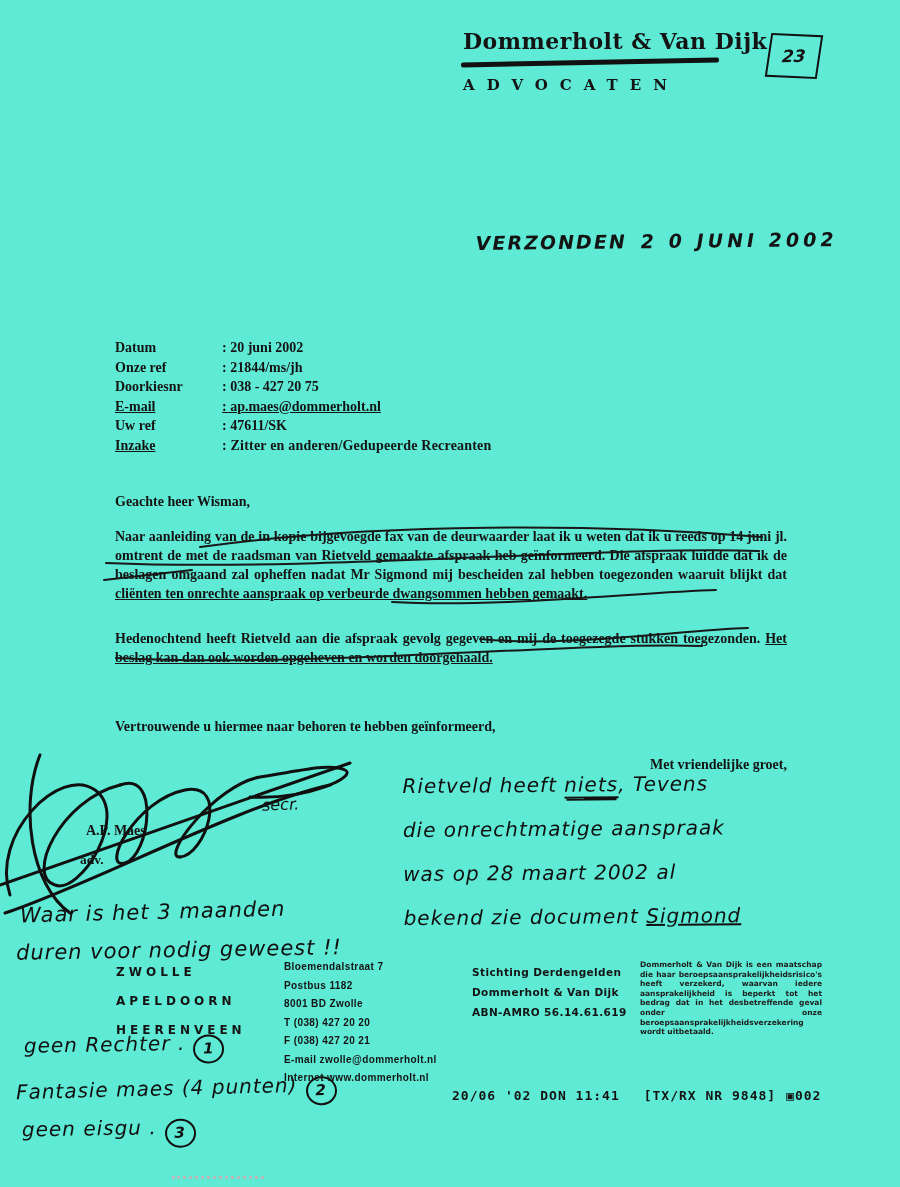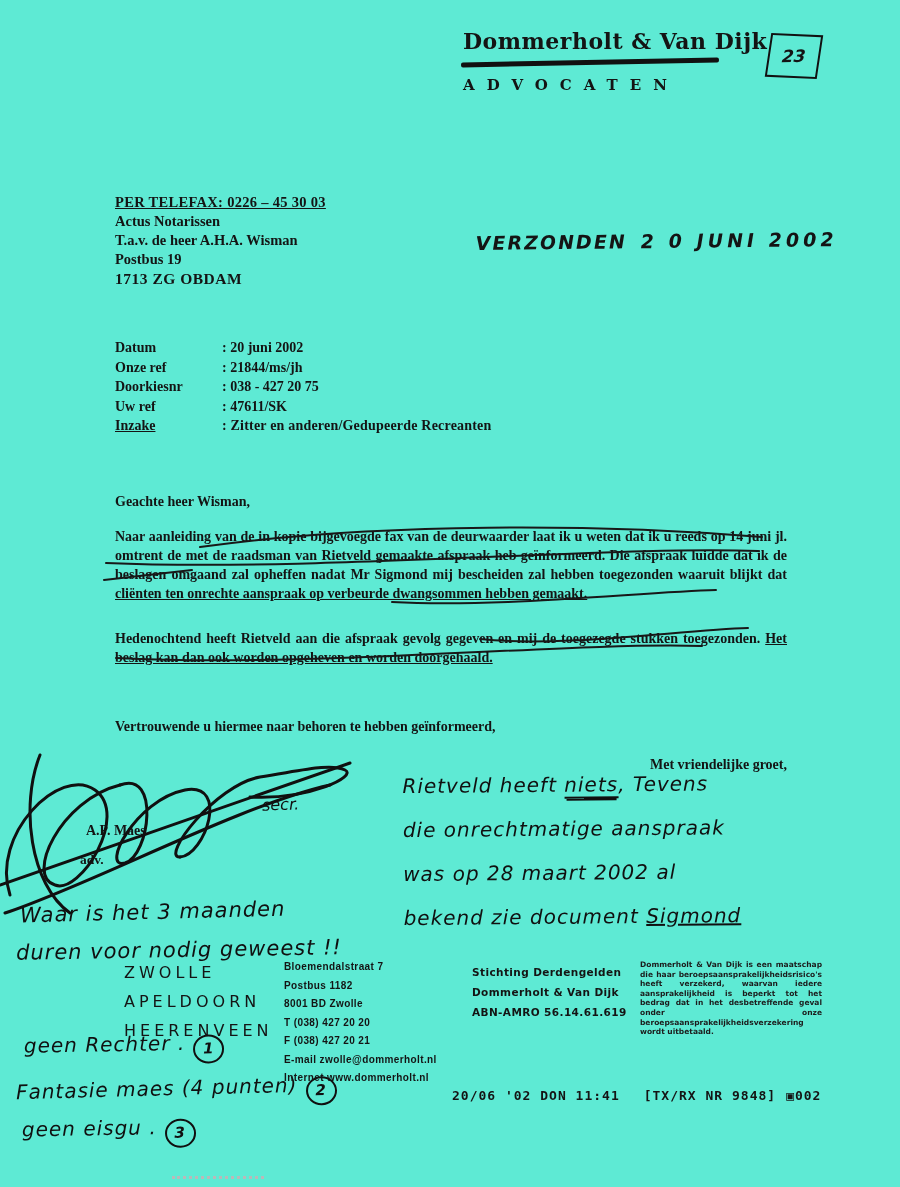--- a/index.html
+++ b/index.html
@@ -63,22 +63,22 @@
   .note-l2{left:16px;top:938px;font-size:21px;letter-spacing:1px;transform:rotate(-1deg);}
   .note-item{font-size:20px;letter-spacing:1px;white-space:nowrap;}
   .ni1{left:24px;top:1032px;transform:rotate(-1deg);}
   .ni2{left:16px;top:1076px;transform:rotate(-1.5deg);}
   .ni3{left:22px;top:1116px;transform:rotate(-1deg);}
   .circle-num{display:inline-flex;align-items:center;justify-content:center;
     width:27px;height:25px;border:2.5px solid #101010;border-radius:50%;
     font-size:15px;font-weight:700;margin-left:8px;vertical-align:-4px;}
 
   
-  .offices{left:124px;top:958px;font-family:"DejaVu Sans",sans-serif;font-weight:400;
-    font-size:16px;letter-spacing:4px;line-height:29px;}
+  .offices{left:116px;top:958px;font-family:"DejaVu Sans",sans-serif;font-weight:700;
+    font-size:12px;letter-spacing:4px;line-height:29px;}
   .addr{left:284px;top:958px;font-family:Liberation Sans, sans-serif;font-weight:700;
     font-size:10px;line-height:18.5px;letter-spacing:.4px;}
   .trust{left:472px;top:962px;font-family:"DejaVu Sans",sans-serif;font-weight:800;
     font-size:10.5px;line-height:20px;letter-spacing:.4px;}
   .disclaimer{left:640px;top:960px;width:182px;font-family:"DejaVu Sans",sans-serif;
     font-weight:700;font-size:7.5px;line-height:9.6px;text-align:justify;color:#1c1c1c;
     filter:blur(.2px);}
   .faxline{left:452px;top:1088px;font-family:"DejaVu Sans Mono",monospace;font-weight:800;
     font-size:13px;letter-spacing:1px;white-space:nowrap;}
   .faxline .gap{display:inline-block;width:24px;}
@@ -93,44 +93,41 @@
 
 <div class="page">
 
   <div class="abs firm-name">Dommerholt &amp; Van Dijk</div>
   <div class="abs firm-rule"></div>
   <div class="abs firm-sub">ADVOCATEN</div>
   <div class="abs page-num-box">
     <span>23</span>
   </div>
 
-  <div class="abs recipient">
-    <div class="fax-line">PER TELEFAX: 0226 – 45 30 03</div>
-    <div>Actus Notarissen</div>
-    <div>T.a.v. de heer A.H.A. Wisman</div>
-    <div>Postbus 19</div>
-    <div class="city">1713 ZG  OBDAM</div>
-  </div>
 
   <div class="abs stamp">
     <span>VERZONDEN</span><span class="d">2 0 JUNI 2002</span>
   </div>
 
   <div class="abs refs">
     <div class="row">
       <span class="lab">Datum</span>
       <span class="val">: 20 juni 2002</span>
     </div>
     <div class="row">
       <span class="lab">Onze ref</span>
       <span class="val">: 21844/ms/jh</span>
     </div>
     <div class="row">
       <span class="lab">Doorkiesnr</span>
       <span class="val">: 038 - 427 20 75</span>
+    </div>
+    <div class="row">
+      <span class="lab u">E-mail</span>
+      <span class="val u">: ap.maes@dommerholt.nl</span>
     </div>
     <div class="row">
       <span class="lab">Uw ref</span>
       <span class="val">: 47611/SK</span>
     </div>
     <div class="row">
       <span class="lab u">Inzake</span>
       <span class="val b">: Zitter en anderen/Gedupeerde Recreanten</span>
     </div>
   </div>

